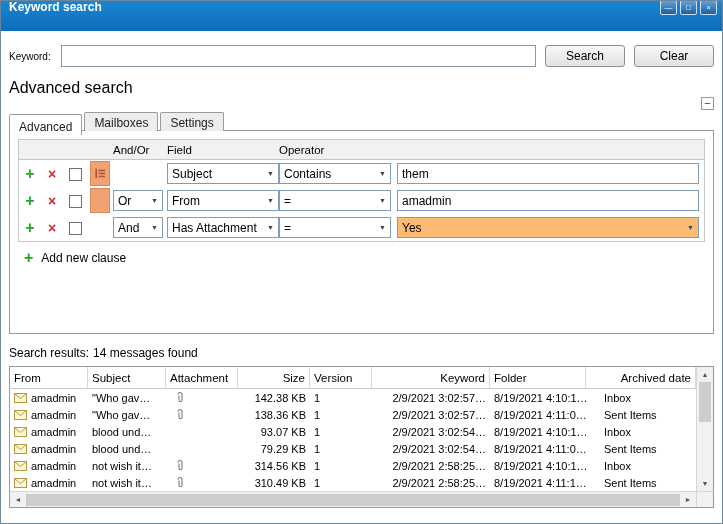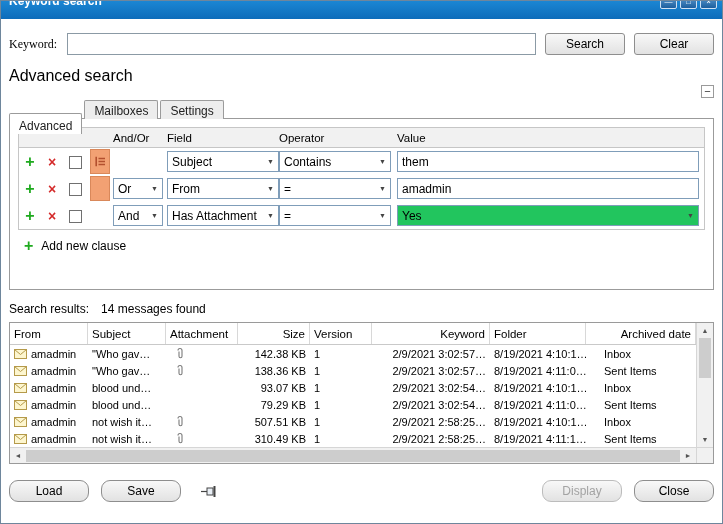--- a/index.html
+++ b/index.html
@@ -1,69 +1,69 @@
 <!DOCTYPE html>
 <html><head>
 <meta charset="utf-8">
 <style>
   * { box-sizing: border-box; margin: 0; padding: 0; font-family: "Liberation Sans", "DejaVu Sans", sans-serif; }
   html,body { width: 723px; height: 524px; background: #e4e4e4; }
   .window { width: 723px; height: 524px; background: #ffffff; border: 1px solid #6e869c; display: flex; flex-direction: column; overflow: hidden; }
 
   
-  .titlebar { height: 18px; flex: none; background: linear-gradient(#1b86d3, #0d6cba); display: flex; align-items: center; padding: 0 5px 18px 8px; }
+  .titlebar { height: 30px; flex: none; background: linear-gradient(#1b86d3, #0d6cba); display: flex; align-items: center; padding: 0 5px 18px 8px; }
   .titlebar .title { color: #fff; font-size: 12px; font-weight: bold; flex: 1; }
   .winbtn { width: 17px; height: 15px; margin-left: 3px; background: linear-gradient(#62a2d8, #1d5f9e); border: 1px solid #cfe0f2; border-radius: 2px; color: #fff; font-size: 8px; line-height: 13px; text-align: center; cursor: default; }
 
   .content { flex: 1; padding: 8px; display: flex; flex-direction: column; }
 
   
   .row-keyword { display: flex; align-items: center; margin-top: 6px; height: 22px; }
-  .lbl { font-size: 12px; color: #000; white-space: nowrap; font-family: Liberation Serif, serif; }
+  .lbl { font-size: 10px; color: #000; white-space: nowrap; }
   .keyword-input { flex: 1; height: 22px; border: 1px solid #8b9aa5; margin-left: 10px; padding: 0 4px; font-size: 12px; }
   .btn { height: 22px; min-width: 80px; border: 1px solid #8e8e8e; background: linear-gradient(#f8f8f8, #e2e2e2); border-radius: 3px; font-size: 12px; padding: 0 10px; margin-left: 9px; color: #000; }
   .btn.disabled { color: #a3a3a3; border-color: #bcbcbc; }
 
   .adv-label { margin-top: 12px; height: 14px; font-size: 16px; }
 
   .collapse-row { margin-top: 4px; height: 13px; display: flex; justify-content: flex-end; }
   .collapse-box { width: 13px; height: 13px; border: 1px solid #9a9a9a; background: #fff; font-size: 11px; line-height: 10px; text-align: center; color: #333; }
 
   
   .tabs { display: flex; height: 21px; position: relative; z-index: 2; }
   .tab { font-size: 12px; padding: 3px 9px 0; border: 1px solid #9b9b9b; border-bottom: none; background: #ededed; margin-right: 2px; border-radius: 2px 2px 0 0; height: 19px; margin-top: 2px; color: #222; }
-  .tab.active { background: #fff; height: 21px; margin-top: 15px; padding-top: 5px; }
-  .tabpanel { border: 1px solid #9b9b9b; background: #fff; height: 172px; padding: 8px; margin-top: -1px; }
+  .tab.active { background: #fff; height: 21px; margin-top: 4px; padding-top: 5px; }
+  .tabpanel { border: 1px solid #9b9b9b; background: #fff; height: 204px; padding: 8px; margin-top: -1px; }
 
   
   .clause-grid { border: 1px solid #c6c6c6; }
   .grid-header { display: flex; height: 20px; background: #f1f1f1; border-bottom: 1px solid #c6c6c6; align-items: center; font-size: 11.5px; color: #000; }
   .col-add, .col-del { width: 22px; flex: none; text-align: center; }
   .col-chk { width: 24px; flex: none; text-align: center; }
   .col-grp { width: 26px; flex: none; display: flex; align-items: center; justify-content: center; }
   .col-andor { width: 54px; flex: none; padding-right: 4px; }
   .col-field { width: 112px; flex: none; }
   .col-op { width: 118px; flex: none; padding-right: 6px; }
   .col-val { flex: 1; padding-right: 5px; }
   .clause-row { display: flex; align-items: center; height: 27px; }
   .icon-add { color: #1faa1f; font-weight: bold; font-size: 16px; line-height: 16px; cursor: default; }
   .icon-del { color: #d42a2a; font-weight: bold; font-size: 14px; line-height: 14px; cursor: default; }
   .chk { width: 13px; height: 13px; border: 1px solid #707070; background: #fff; display: inline-block; vertical-align: middle; }
   .grp-cell { width: 20px; height: 25px; display: flex; align-items: center; justify-content: center; }
   .grp-cell.orange { background: #f2a173; border: 1px solid #d9885a; }
   .combo { height: 21px; width: 100%; border: 1px solid #7f9db9; background: #fff; display: flex; align-items: center; font-size: 12px; padding-left: 4px; }
   .combo .arrow { margin-left: auto; width: 15px; text-align: center; color: #444; font-size: 7px; flex: none; }
-  .combo.gray { background: #22c55e; gap: 41px; }
+  .combo.gray { background: #fdba74; gap: 41px; }
   .txt { width: 100%; height: 21px; border: 1px solid #7f9db9; font-size: 12px; padding: 0 4px; }
   .add-clause { display: flex; align-items: center; margin-top: 8px; padding-left: 6px; font-size: 12px; }
   .add-clause span.text { margin-left: 8px; }
 
   
   .results-label { margin-top: 12px; height: 14px; font-size: 12px; display: flex; }
-  .results-label .count { margin-left: 12px; }
+  .results-label .count { margin-left: 4px; }
   .table-box { margin-top: 6px; border: 1px solid #9a9a9a; height: 142px; display: flex; flex-direction: column; background: #fff; }
   .table-main { display: flex; height: 124px; }
   .table-content { flex: 1; overflow: hidden; }
   .thead { display: flex; height: 22px; border-bottom: 1px solid #c9c9c9; align-items: center; font-size: 11.5px; }
   .th { padding: 0 4px; border-right: 1px solid #d8d8d8; height: 100%; display: flex; align-items: center; overflow: hidden; white-space: nowrap; }
   .trow { display: flex; height: 17px; align-items: center; font-size: 11px; }
   .td { padding: 0 4px; height: 100%; display: flex; align-items: center; overflow: hidden; white-space: nowrap; }
   .c-from { width: 78px; flex: none; }
   .c-subj { width: 78px; flex: none; }
   .c-att  { width: 72px; flex: none; }
@@ -132,21 +132,20 @@
       <div class="clause-grid">
 
         <div class="grid-header">
           <div class="col-add"></div>
             <div class="col-del"></div>
             <div class="col-chk"></div>
             <div class="col-grp"></div>
           <div class="col-andor">And/Or</div>
           <div class="col-field">Field</div>
           <div class="col-op">Operator</div>
-          <div class="col-val">Value</div>
         </div>
 
         <div class="clause-row">
           <div class="col-add"><span class="icon-add">+</span></div>
           <div class="col-del"><span class="icon-del">×</span></div>
           <div class="col-chk"><span class="chk"></span></div>
           <div class="col-grp">
             <span class="grp-cell orange">
               <svg width="11" height="11" viewBox="0 0 11 11">
                   <path d="M1.2 0.8 V10.2" stroke="#b3502e" stroke-width="1.6"></path>
@@ -339,21 +338,21 @@
                   <path d="M0.5 0.5 L6.5 5.5 L12.5 0.5" fill="none" stroke="#b59a4a"></path>
                 </svg>
                 <span>amadmin</span>
               </div>
             <div class="td c-subj">not wish it…</div>
             <div class="td c-att">
                 <svg class="clip" width="8" height="13" viewBox="0 0 8 13">
                   <path d="M2 3.5 A2 2 0 0 1 6 3.5 L6 9.2 A1.5 1.5 0 0 1 3 9.2 L3 4.5" fill="none" stroke="#7a7a7a" stroke-width="1.1"></path>
                 </svg>
               </div>
-            <div class="td c-size">507.51 KB</div>
+            <div class="td c-size">314.56 KB</div>
             <div class="td c-ver">1</div>
             <div class="td c-recv">2/9/2021 2:58:25…</div>
             <div class="td c-arch">8/19/2021 4:10:1…</div>
             <div class="td c-fold">Inbox</div>
           </div>
 
           <div class="trow">
             <div class="td c-from">
                 <svg class="env" width="13" height="10" viewBox="0 0 13 10">
                   <rect x="0.5" y="0.5" width="12" height="9" fill="#fdf6cf" stroke="#b59a4a"></rect>

